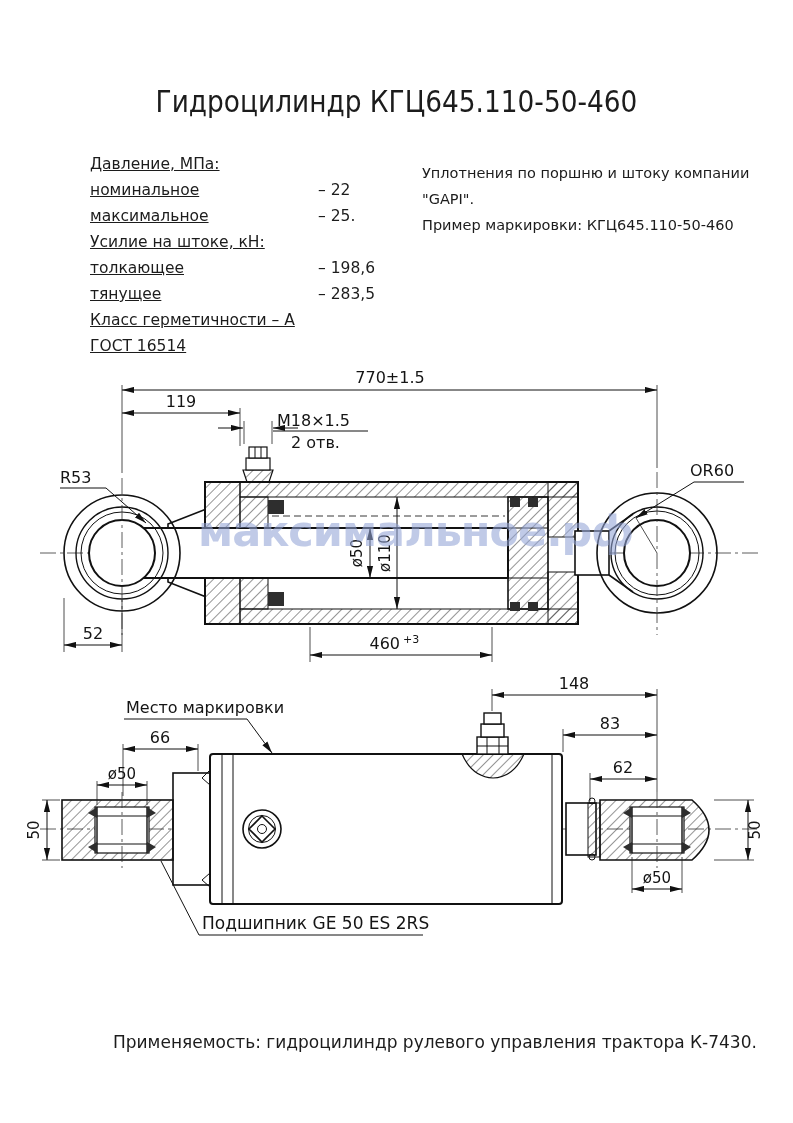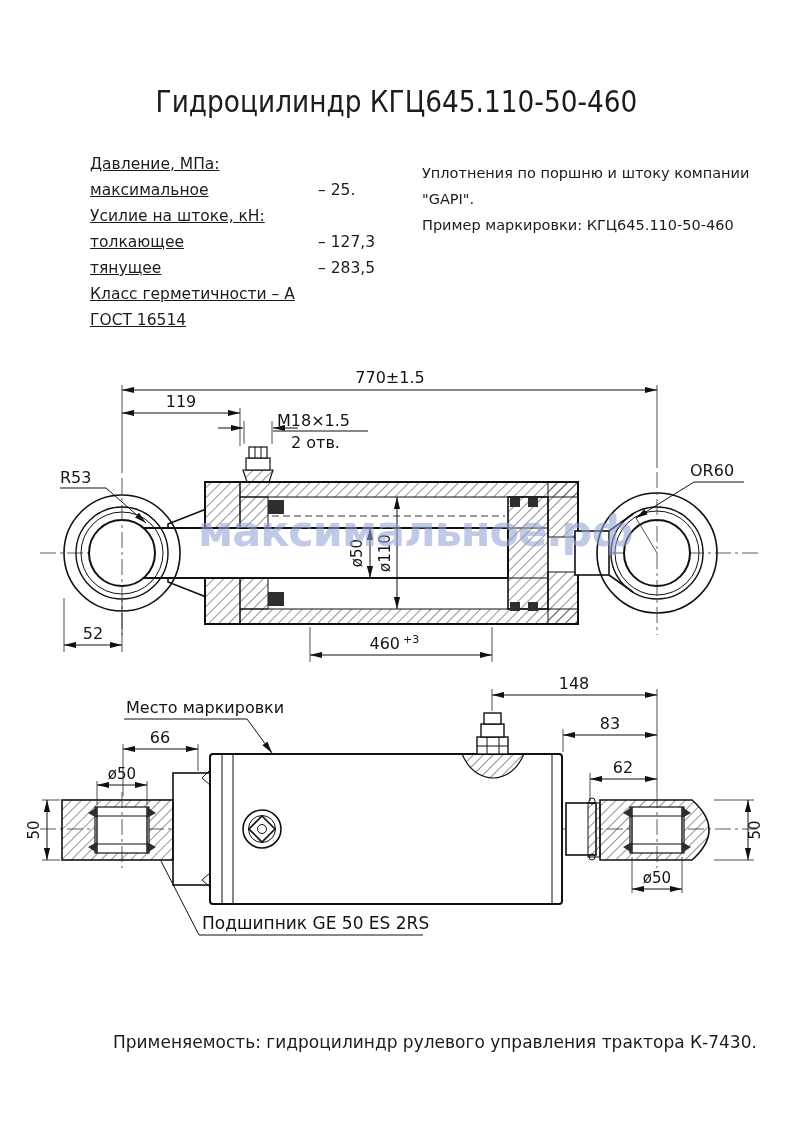--- a/index.html
+++ b/index.html
@@ -30,23 +30,24 @@
 </style>
 </head>
 <body>
 
 <div id="page">
 
   <div id="title">Гидроцилиндр КГЦ645.110-50-460</div>
 
   <div id="specs">
     <div class="srow"><span class="lab">Давление, МПа:</span><span></span></div>
+    <div class="srow"><span class="lab">номинальное</span><span>– 22</span></div>
     <div class="srow"><span class="lab">максимальное</span><span>– 25.</span></div>
     <div class="srow"><span class="lab">Усилие на штоке, кН:</span><span></span></div>
-    <div class="srow"><span class="lab">толкающее</span><span>– 127,3</span></div>
+    <div class="srow"><span class="lab">толкающее</span><span>– 198,6</span></div>
     <div class="srow"><span class="lab">тянущее</span><span>– 283,5</span></div>
     <div class="srow"><span class="lab">Класс герметичности – А ГОСТ 16514</span><span></span></div>
   </div>
 
   <div id="notes">
     <div>Уплотнения по поршню и штоку компании "GAPI".</div>
     <div>Пример маркировки: КГЦ645.110-50-460</div>
   </div>
 
   <svg width="793" height="1123" viewBox="0 0 793 1123">

